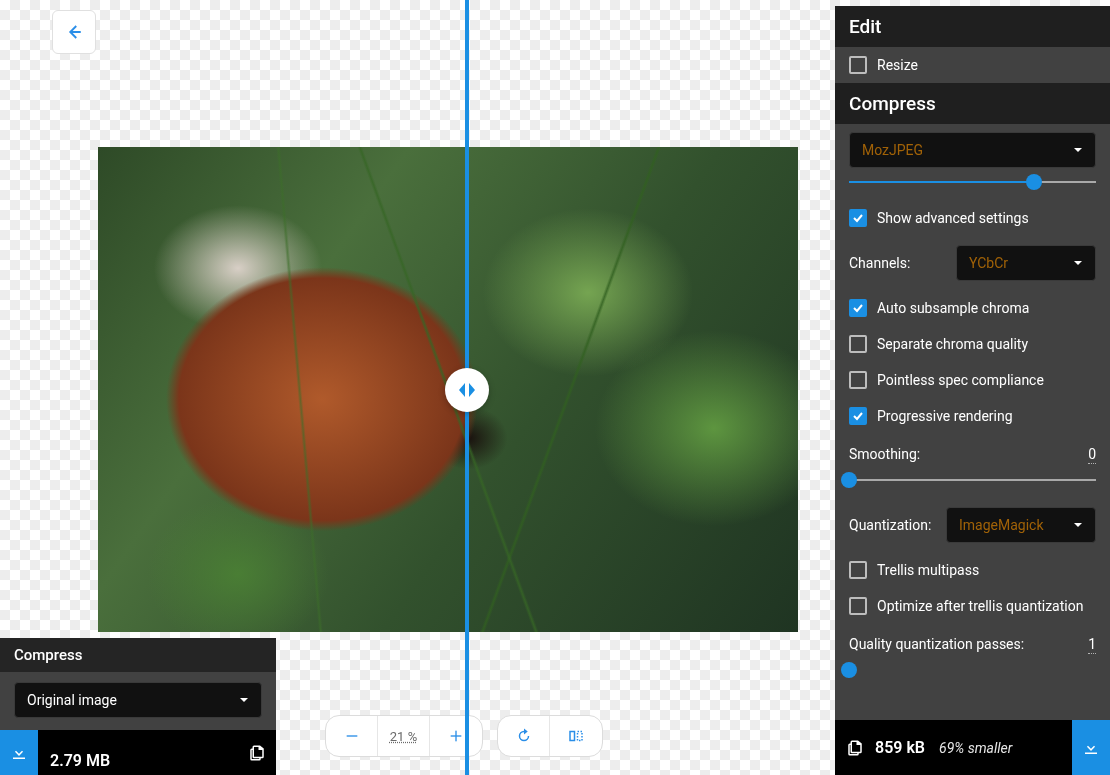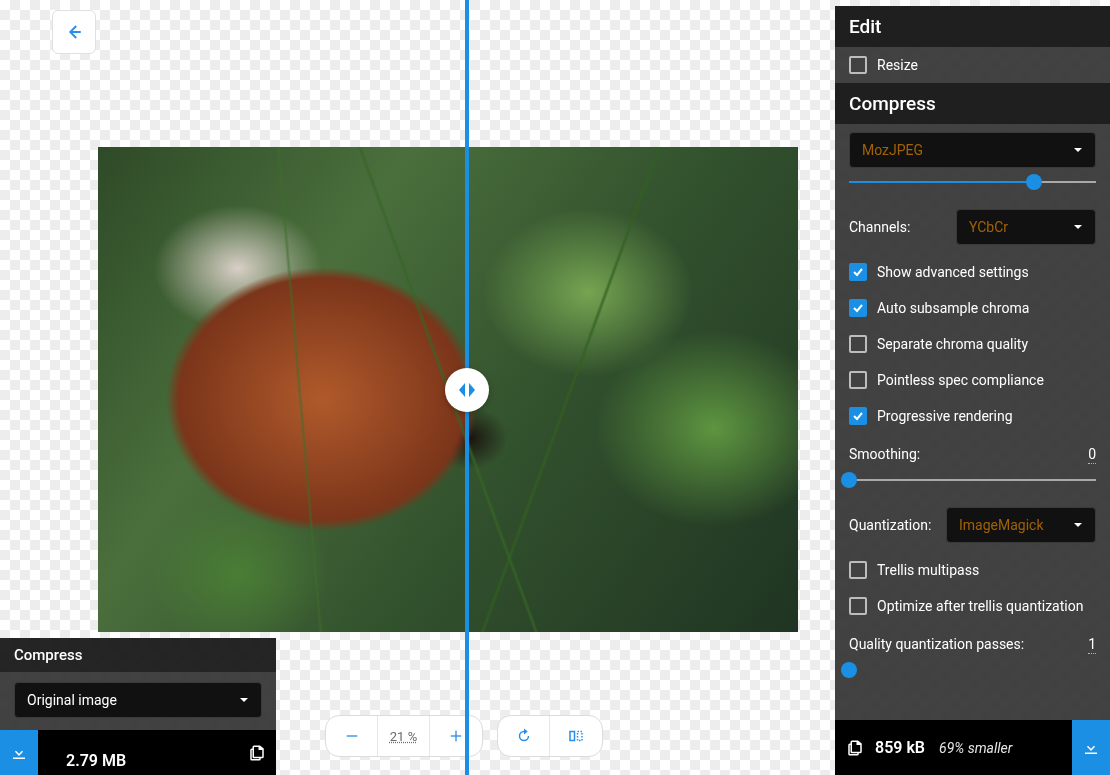--- a/index.html
+++ b/index.html
@@ -114,21 +114,21 @@
     background: #000;
     display: flex; align-items: center;
     color: #fff;
     font-size: 16px; font-weight: 600;
   }
   .left-footer .dl {
     width: 38px; height: 100%;
     background: #1a8fe3;
     display:flex; align-items:center; justify-content:center;
   }
-  .left-footer .size { flex:1; padding-left: 28px; margin-top: 16px; }
+  .left-footer .size { flex:1; padding-left: 12px; margin-top: 16px; }
   .left-footer .clip { width: 38px; display:flex; justify-content:center; }
 
   
   .zoom-bar {
     position: absolute;
     left: 325px; bottom: 18px;
     display: flex; gap: 14px;
   }
   .zoom-seg {
     display:flex;
@@ -338,45 +338,45 @@
         <path d="M1 3 L5 7 L9 3 Z" fill="#fff"></path>
       </svg>
   </div>
 
   <div class="slider">
     <div class="track"></div>
     <div class="fill" style="width:75%;"></div>
     <div class="thumb" style="left:75%;"></div>
   </div>
 
+  <div class="row">
+    <span class="checkbox checked">
+        <svg viewBox="0 0 12 12">
+          <path d="M2 6 L5 9 L10 3" stroke="#fff" stroke-width="2" fill="none"></path>
+        </svg>
+      </span>
+    <span>Show advanced settings</span>
+  </div>
+
   <div class="row between">
     <span>Channels:</span>
     <div class="select" style="flex:0 0 140px;">
       <span>YCbCr</span>
       <svg class="caret" viewBox="0 0 10 10">
           <path d="M1 3 L5 7 L9 3 Z" fill="#fff"></path>
         </svg>
     </div>
   </div>
 
   <div class="row">
     <span class="checkbox checked">
         <svg viewBox="0 0 12 12">
           <path d="M2 6 L5 9 L10 3" stroke="#fff" stroke-width="2" fill="none"></path>
         </svg>
       </span>
-    <span>Show advanced settings</span>
-  </div>
-
-  <div class="row">
-    <span class="checkbox checked">
-        <svg viewBox="0 0 12 12">
-          <path d="M2 6 L5 9 L10 3" stroke="#fff" stroke-width="2" fill="none"></path>
-        </svg>
-      </span>
     <span>Auto subsample chroma</span>
   </div>
   <div class="row">
     <span class="checkbox"></span>
     <span>Separate chroma quality</span>
   </div>
   <div class="row">
     <span class="checkbox"></span>
     <span>Pointless spec compliance</span>
   </div>

